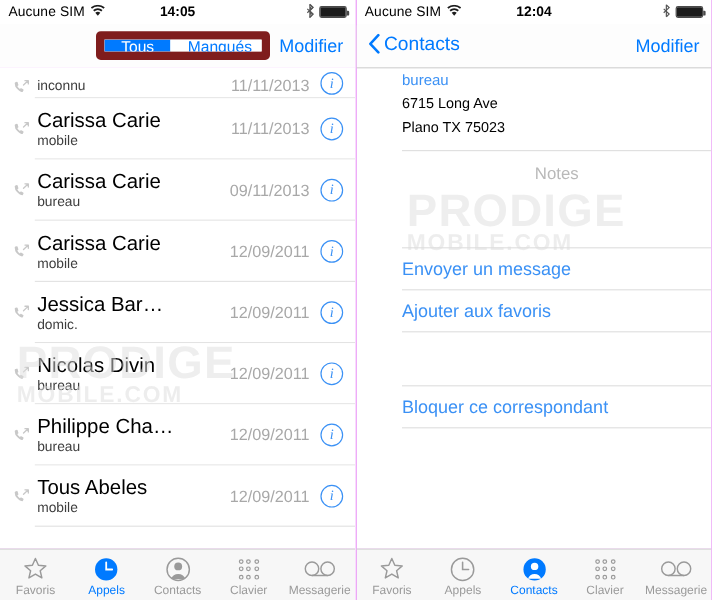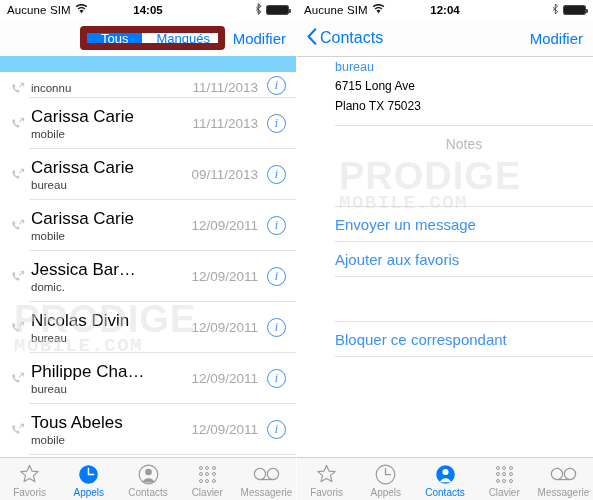--- a/index.html
+++ b/index.html
@@ -6,21 +6,21 @@
   html, body {
     width: 593px; height: 500px;
     background: #ffffff;
     font-family: "Liberation Sans", sans-serif;
     overflow: hidden;
   }
   .screens { display: flex; width: 593px; height: 500px; }
   .phone {
     position: relative;
     width: 296px; height: 500px;
-    background: #7dd3fc;
+    background: #d946ef;
     overflow: hidden;
     display: flex; flex-direction: column;
   }
   .phone.left  { width: 297px; border-right: 1px solid #ffffff; }
 
   
   .statusbar {
     height: 20px; flex: 0 0 20px;
     display: flex; align-items: center;
     padding: 0 7px;
@@ -81,21 +81,20 @@
   .nav-back {
     display: flex; align-items: center; gap: 3px;
     font-size: 16px; color: #007aff; cursor: pointer;
   }
   .chev { display: inline-block; line-height: 1; }
 
   
   .list {
     flex: 1 1 auto; position: relative; overflow: hidden;
     background: #fff;
-    margin-top: 16px;
   }
   .row {
     display: flex; align-items: center;
     height: 51px;
     padding: 0 10px 0 6px;
     position: relative;
     background: #fff;
     cursor: pointer;
   }
   .row::after {
@@ -154,21 +153,21 @@
   .watermark {
     position: absolute; pointer-events: none; user-select: none;
     z-index: 3; opacity: .5;
   }
   .wm-main {
     font-size: 38px; font-weight: bold; color: #dedede;
     letter-spacing: 1px; line-height: 34px;
   }
   .wm-sub {
     font-size: 19px; font-weight: bold; color: #dcdcdc;
-    letter-spacing: 1.5px; line-height: 20px; font-family: Liberation Mono, monospace;
+    letter-spacing: 1.5px; line-height: 20px;
   }
 
   
   .tabbar {
     flex: 0 0 43px; height: 43px;
     display: flex; align-items: stretch;
     background: #f7f7f7;
     border-top: 1px solid #cfcfcf;
   }
   .tab {

